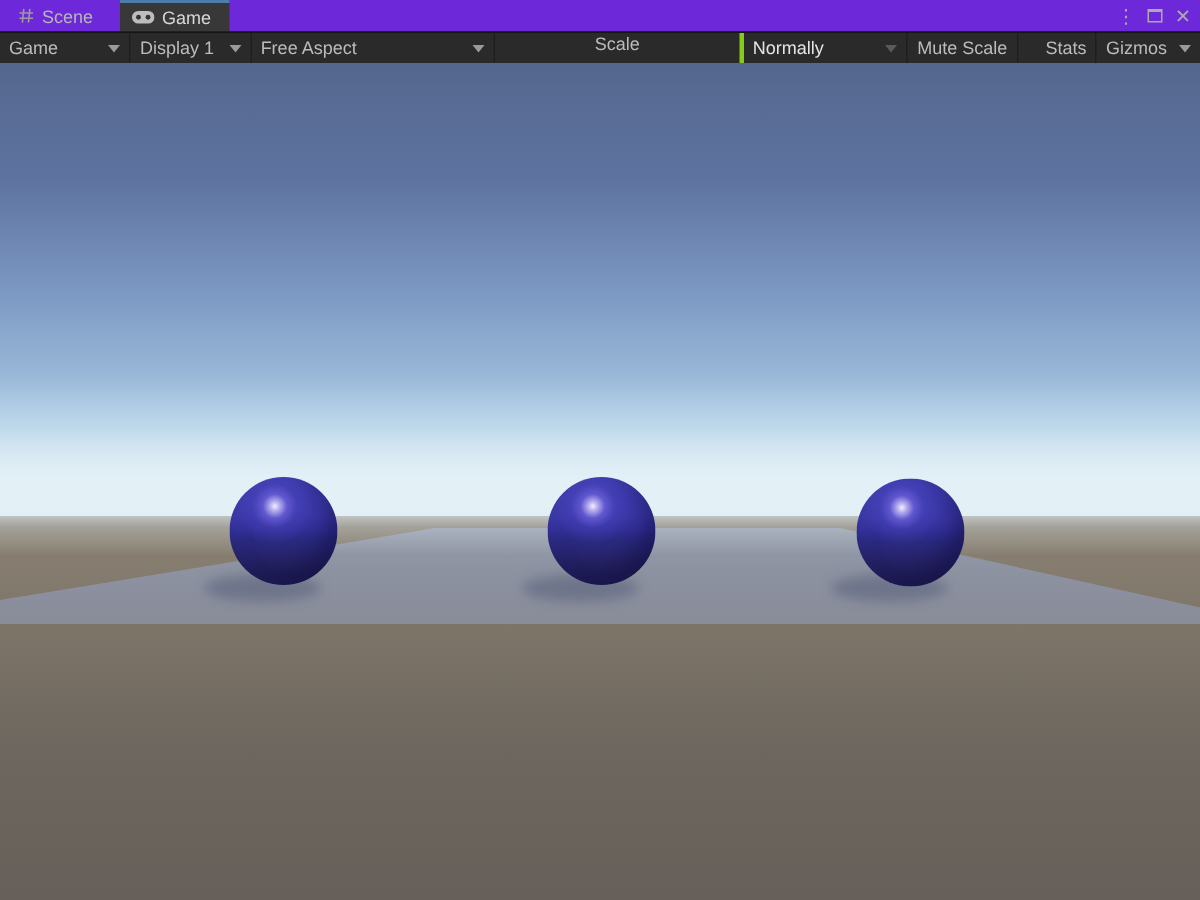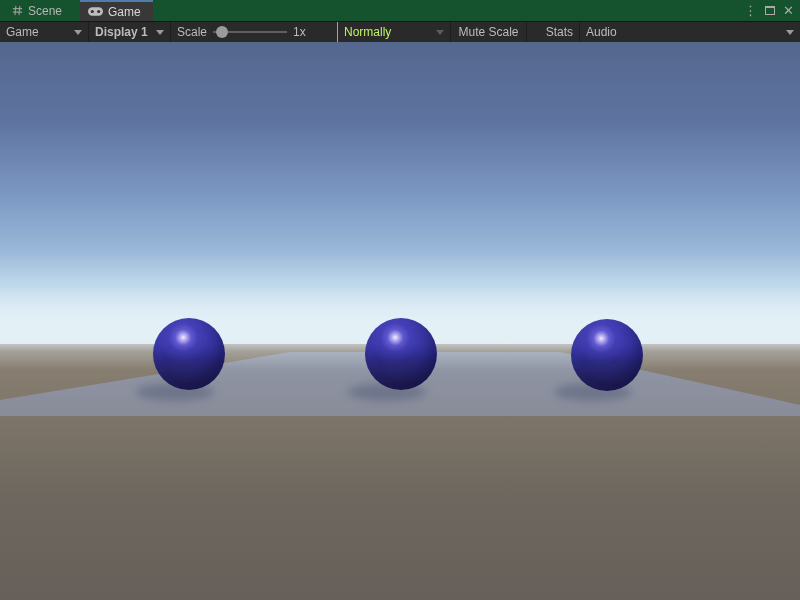--- a/index.html
+++ b/index.html
@@ -2,21 +2,21 @@
 <html><head>
 <meta charset="utf-8">
 <style>
   * { margin:0; padding:0; box-sizing:border-box; }
   html,body { width:800px; height:600px; overflow:hidden; background:#191919;
               font-family:"Liberation Sans", sans-serif; }
   .window { position:relative; width:800px; height:600px; background:#191919; }
 
   
   .tabbar { position:absolute; left:0; top:0; width:800px; height:21px;
-            background:#14532d; display:flex; align-items:stretch; }
+            background:#6d28d9; display:flex; align-items:stretch; }
   .tab { display:flex; align-items:center; gap:5px; padding:0 12px 0 8px;
          font-size:12px; color:#b6b6b6; height:21px; }
   .tab.inactive { margin-left:4px; }
   .tab.active { background:#383838; color:#d8d8d8; border-top:2px solid #4f7dab;
                 margin-left:6px; }
   .tab .ticon { display:flex; align-items:center; }
   .tabbar-spacer { flex:1; }
   .winctrl { display:flex; align-items:center; gap:8px; padding-right:6px;
              color:#ababab; }
   .winctrl .wbtn { font-size:13px; line-height:1; cursor:default; }
@@ -27,24 +27,24 @@
   .toolbar { position:absolute; left:0; top:21px; width:800px; height:21px;
              background:#2a2a2a; border-top:1px solid #151515;
              display:flex; align-items:stretch; font-size:12px; color:#bcbcbc; }
   .tseg { display:flex; align-items:center; border-right:1px solid #1e1e1e;
           padding:0 6px; position:relative; }
   .tseg.popup { justify-content:space-between; }
   .arrow { width:0; height:0; border-left:4px solid transparent;
            border-right:4px solid transparent; border-top:5px solid #9a9a9a;
            margin-left:8px; }
   .seg-game    { width:89px; }
-  .seg-display { width:82px;font-weight:bold; }
+  .seg-display { width:82px; }
   .seg-aspect  { width:166px; }
-  .seg-scale   { width:166px; gap:6px; border-right:none; }
-  .seg-playmode{ width:114px; border-left:1px solid #84cc16; color:#bef264;gap:28px; }
+  .seg-scale   { width:166px; gap:6px; border-right:none;flex-direction:column; }
+  .seg-playmode{ width:114px; border-left:3px solid #84cc16; color:#e5e5e5;gap:28px; }
   .seg-playmode .arrow { border-top-color:#5a5a5a; }
   .seg-mute  { width:76px; justify-content:center; }
   .seg-stats { width:53px; justify-content:flex-end; }
   .seg-gizmos{ flex:1; justify-content:space-between; border-right:none; }
   .slider { position:relative; width:74px; height:14px; }
   .slider-track { position:absolute; left:0; right:0; top:6px; height:2px;
                   background:#5f5f5f; }
   .slider-knob { position:absolute; left:3px; top:1px; width:12px; height:12px;
                  border-radius:50%; background:#9b9b9b; }
 
@@ -119,40 +119,44 @@
 
   <div class="toolbar">
     <div class="tseg popup seg-game">
       <span>Game</span>
       <span class="arrow"></span>
     </div>
     <div class="tseg popup seg-display">
       <span>Display 1</span>
       <span class="arrow"></span>
     </div>
+    <div class="tseg popup seg-aspect">
+      <span>Free Aspect</span>
+      <span class="arrow"></span>
+    </div>
     <div class="tseg seg-scale">
       <span>Scale</span>
       <span class="slider">
         <span class="slider-track"></span>
         <span class="slider-knob"></span>
       </span>
       <span>1x</span>
     </div>
     <div class="tseg popup seg-playmode">
       <span>Normally</span>
       <span class="arrow"></span>
     </div>
     <div class="tseg seg-mute">
       <span>Mute Scale</span>
     </div>
     <div class="tseg seg-stats">
       <span>Stats</span>
     </div>
     <div class="tseg popup seg-gizmos">
-      <span>Audio</span>
+      <span>Gizmos</span>
       <span class="arrow"></span>
     </div>
   </div>
 
   <div class="viewport">
     <div class="sky"></div>
     <div class="ground"></div>
     <div class="plane"></div>
     <div class="fog"></div>
     <div class="sphere-shadow shadow-1"></div>

